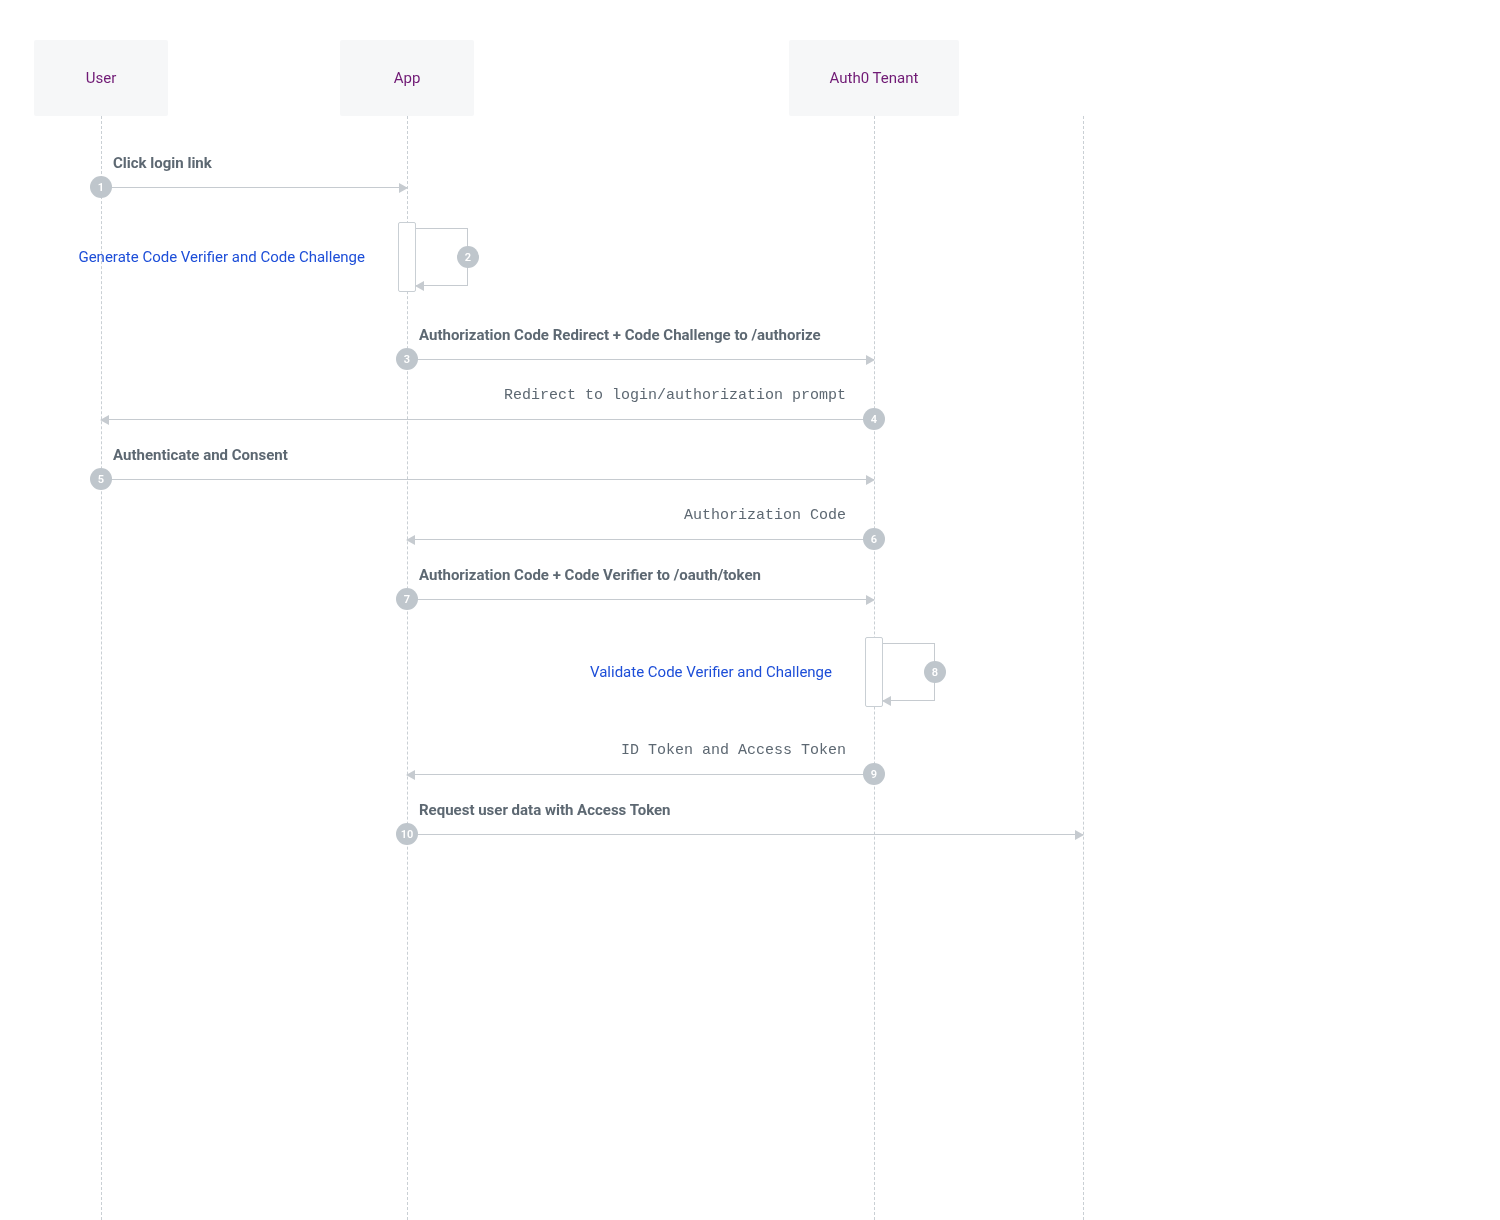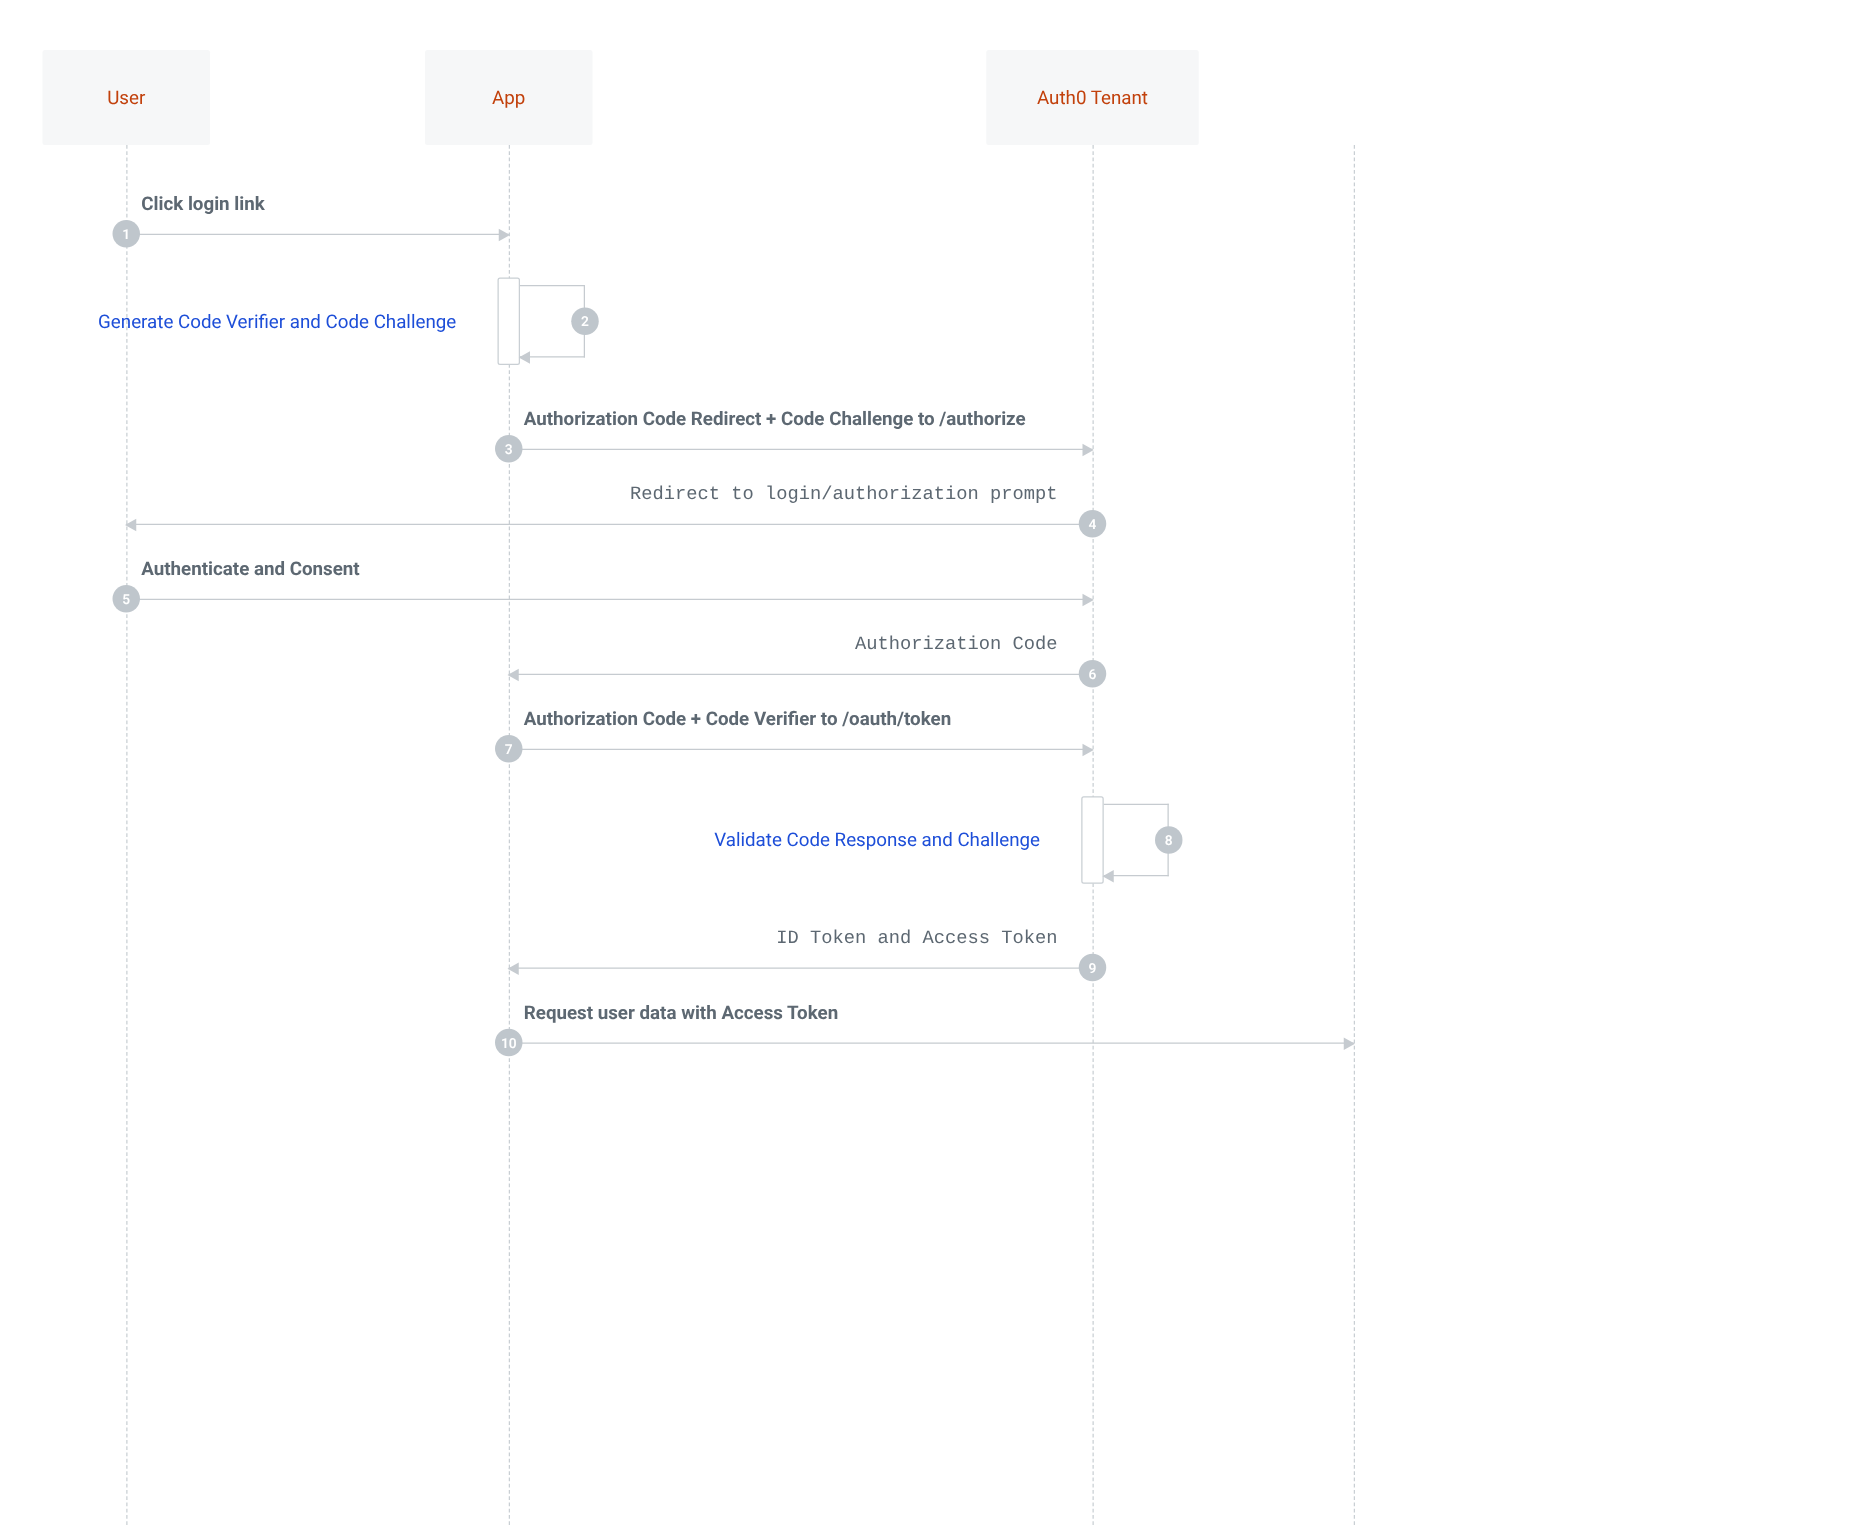--- a/index.html
+++ b/index.html
@@ -14,21 +14,21 @@
   .canvas { position: absolute; inset: 0; }
   .participant {
     position: absolute;
     top: 40px;
     height: 76px;
     background: #f6f7f8;
     display: flex;
     align-items: center;
     justify-content: center;
     font-size: 15px;
-    color: #c2410c;
+    color: #701a75;
     border-radius: 2px;
   }
   .lifeline {
     position: absolute;
     top: 116px;
     bottom: 0;
     width: 0;
     border-left: 1px dashed #c9cfd4;
   }
   .activation {
@@ -221,21 +221,21 @@
   </div>
 
   <div class="msg" style="left:407px; width:467px; top:550px;">
     <div class="msg-label align-left">Authorization Code + Code Verifier to /oauth/token</div>
     <div class="arrow-line"></div>
     <div class="arrow-head right"></div>
     <div class="step-badge at-left">7</div>
   </div>
 
   <div class="self-msg" style="left:874px; top:637px;">
-    <div class="self-label">Validate Code Response and Challenge</div>
+    <div class="self-label">Validate Code Verifier and Challenge</div>
     <div class="self-loop">
       <div class="h1"></div>
         <div class="v"></div>
         <div class="h2"></div>
         <div class="ret-head"></div>
     </div>
     <div class="self-badge">8</div>
   </div>
 
   <div class="msg" style="left:407px; width:467px; top:725px;padding-left:23px;">

